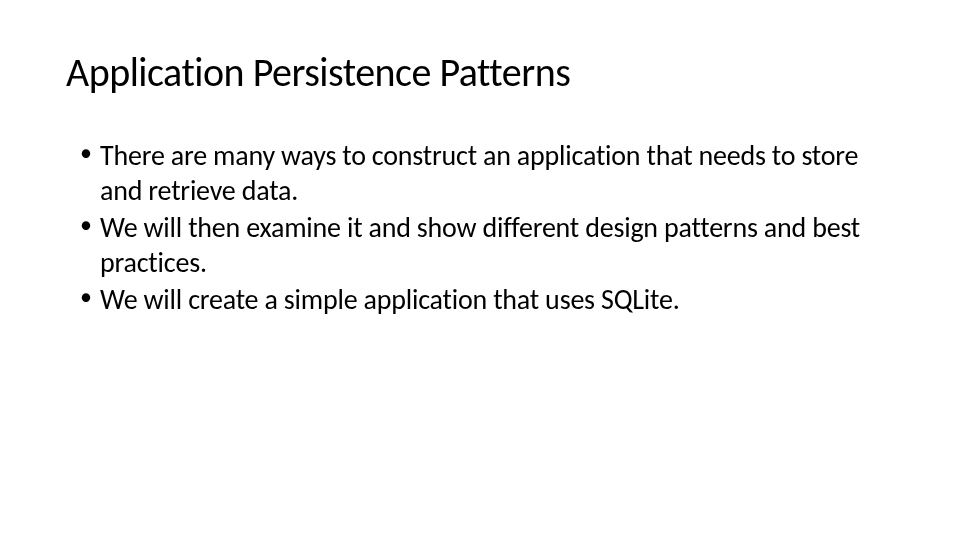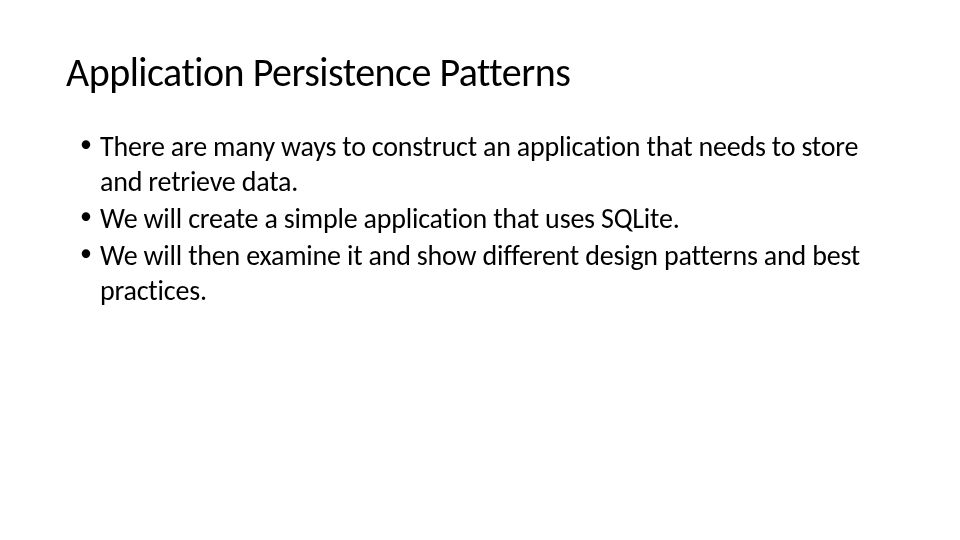--- a/index.html
+++ b/index.html
@@ -17,21 +17,21 @@
     }
     .slide {
       width: 100%;
       height: 100%;
       padding: 50px 66px 0 66px;
     }
     .title {
       font-size: 40px;
       font-weight: 400;
       letter-spacing: -0.5px;
-      margin-bottom: 33px;
+      margin-bottom: 42px;
       line-height: 1.15;
     }
     .bullets {
       list-style: none;
       padding-left: 20px;
     }
     .bullets li {
       position: relative;
       font-size: 28px;
       line-height: 1.25;
@@ -47,16 +47,16 @@
       font-size: 24px;
     }
   </style>
 </head>
 <body>
 
 <div class="slide">
   <h1 class="title">Application Persistence Patterns</h1>
   <ul class="bullets">
     <li>There are many ways to construct an application that needs to store and retrieve data.</li>
+    <li>We will then examine it and show different design patterns and best practices.</li>
     <li>We will create a simple application that uses SQLite.</li>
-    <li>We will then examine it and show different design patterns and best practices.</li>
   </ul>
 </div>
 
 </body></html>

